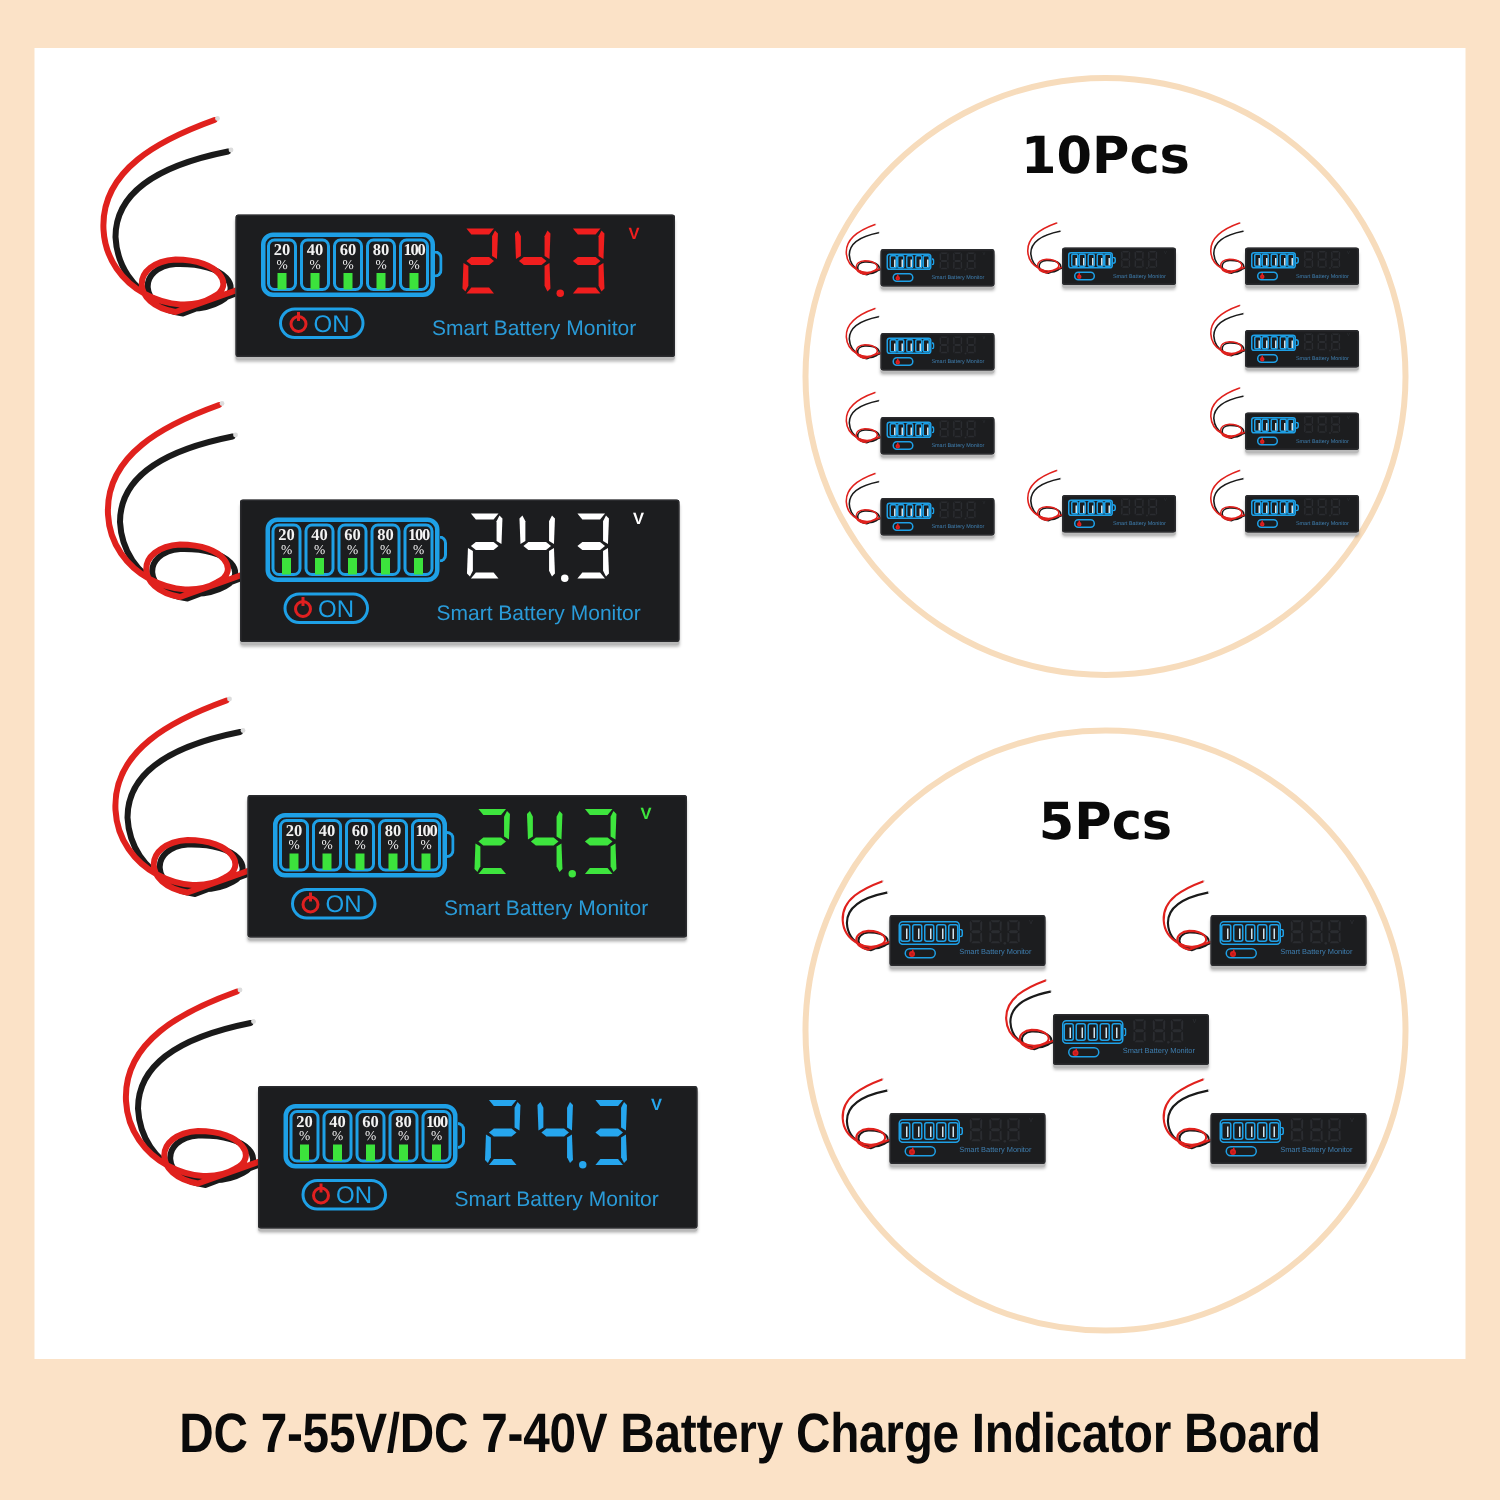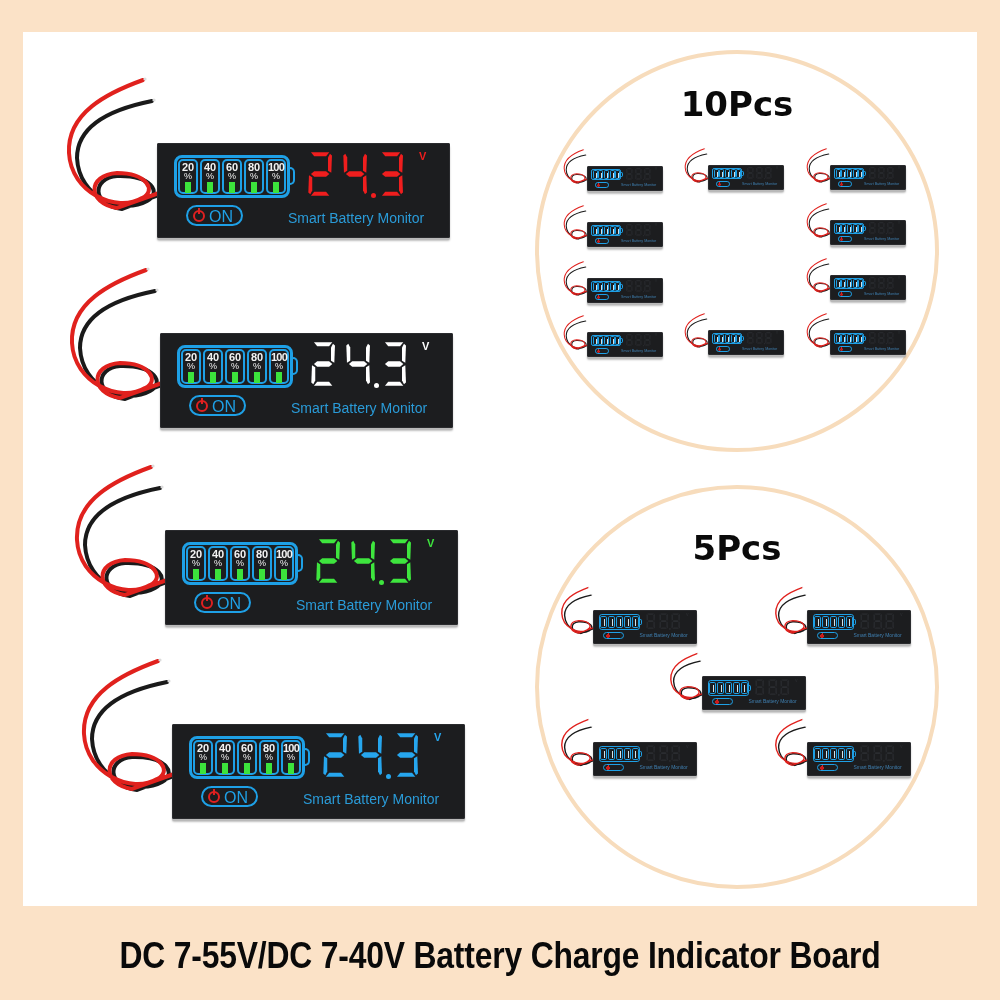--- a/index.html
+++ b/index.html
@@ -42,21 +42,21 @@
   .battery-tip {
     position: absolute; border: 2px solid #1ea0e6; border-left: none; border-radius: 0 6px 6px 0;
     box-sizing: border-box;
   }
   .cell {
     position: absolute; top: 2px; bottom: 2px; border: 2px solid #1ea0e6; border-radius: 5px;
     box-sizing: border-box;
   }
   .cell-label {
     position: absolute; left: 0; right: 0; text-align: center; color: #f2f2f2;
-    font-family: Liberation Sans, sans-serif; font-weight: bold; line-height: 1;
+    font-family: Liberation Serif, serif; font-weight: bold; line-height: 1;
   }
   .cell-bar { position: absolute; background: #3ce33c; }
   .on-pill {
     position: absolute; border: 2px solid #1ea0e6; border-radius: 14px; box-sizing: border-box;
   }
   .power-ring {
     position: absolute; border: 2px solid #e02020; border-radius: 50%; box-sizing: border-box;
   }
   .power-stem { position: absolute; background: #e02020; }
   .on-text {

